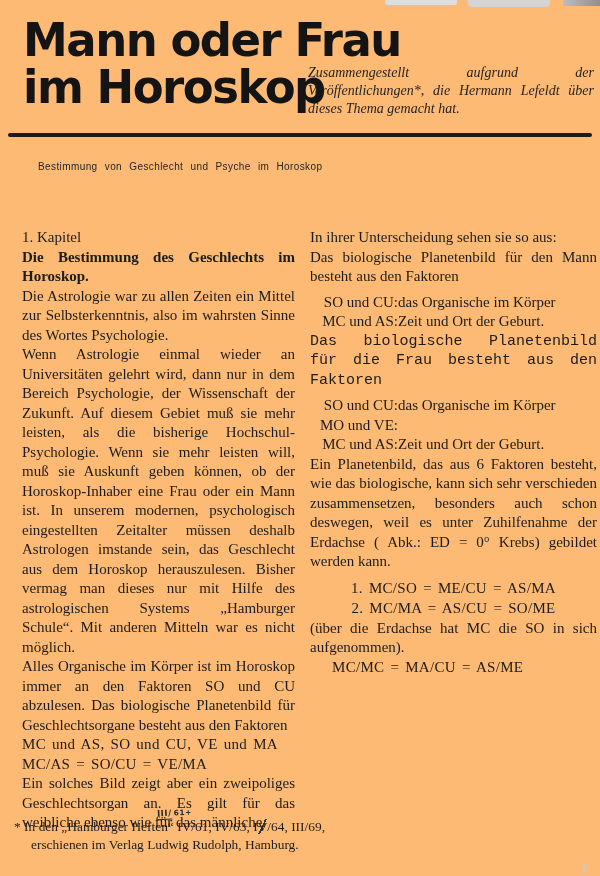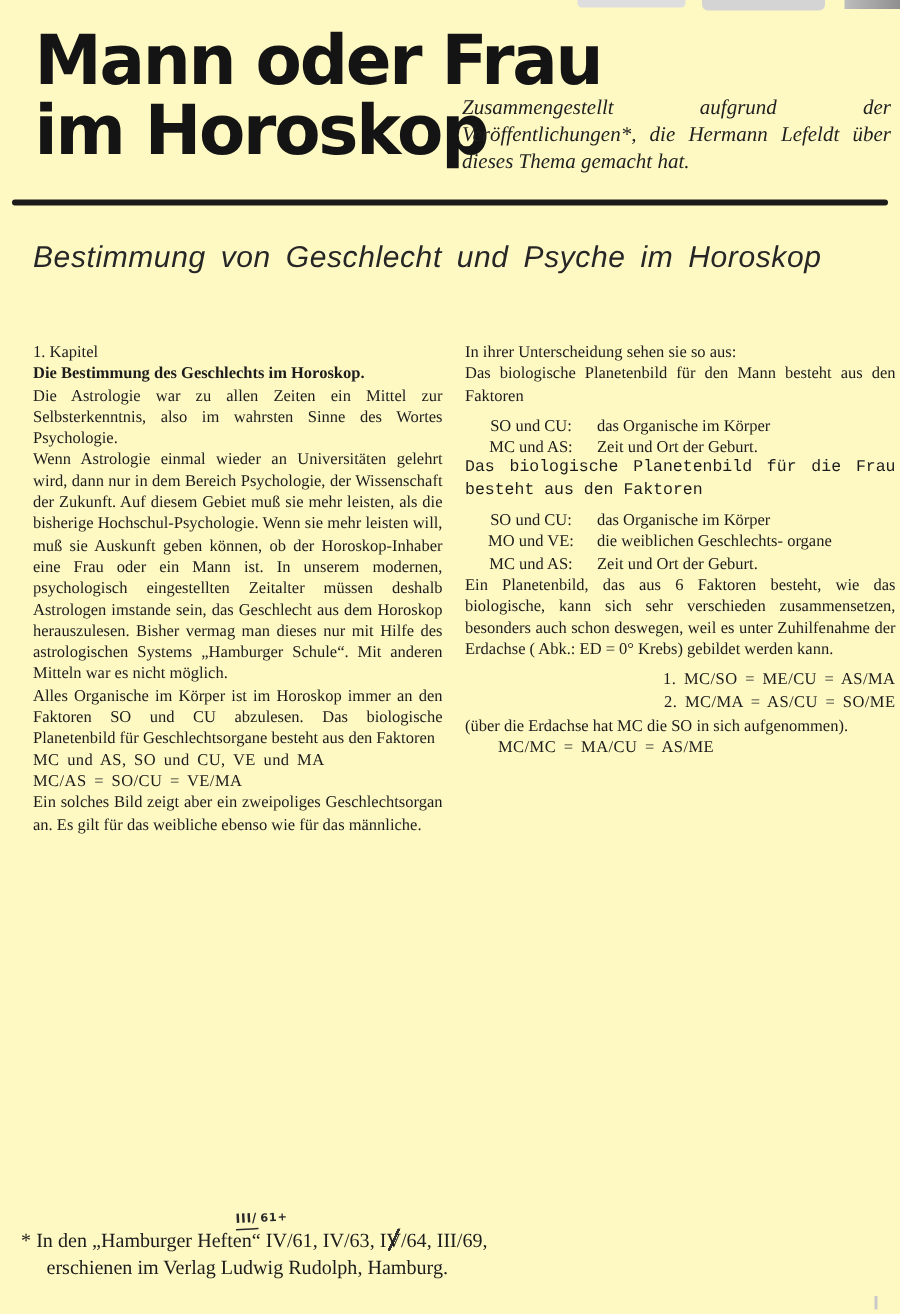--- a/index.html
+++ b/index.html
@@ -1,20 +1,20 @@
 <!DOCTYPE html>
 <html lang="de"><head>
 <meta charset="utf-8">
 <style>
   html,body{margin:0;padding:0;background:#888;}
   .page{
     position:relative;
     width:600px;height:876px;
     margin:0 auto;
-    background:#fef9c3;
+    background:#fdba74;
     overflow:hidden;
     color:#1c1c1c;
     font-family:"Liberation Serif", serif;
   }
   
   .title{
     position:absolute;left:23px;top:18px;
     font-family:"DejaVu Sans", sans-serif;
     font-weight:bold;
     font-size:45px;
@@ -30,55 +30,54 @@
     line-height:1.27;
     text-align:justify;
     color:#1f1f1f;
   }
   .rule{
     position:absolute;left:8px;top:133px;width:584px;height:4px;
     background:#1b1b1b;
     border-radius:2px;
   }
   .section-heading{
-    position:absolute;left:22px;top:161px;
+    position:absolute;left:38px;top:161px;
     font-family:"Liberation Sans", sans-serif;
-    font-size:20px;
+    font-size:10px;
     letter-spacing:0.4px;
     word-spacing:4px;
     color:#262626;
-    font-style:italic;
   }
   
   .col{
     position:absolute;top:228px;
-    font-size:11px;
+    font-size:15px;
     line-height:1.3;
     text-align:justify;
     color:#1c1c1c;
   }
   .col-left{left:22px;width:273px;}
   .col-right{left:310px;width:287px;}
   .col p{margin:0;}
   .mt6{margin-top:6px;}  .mt8{margin-top:8px;}
   .mt10{margin-top:10px;} .mt14{margin-top:14px;}
   .mt22{margin-top:22px;} .mt30{margin-top:30px;font-family:Liberation Mono, monospace;}
   .bold{font-weight:bold;}
   .formula{
     text-align:left;
     letter-spacing:0.3px;
     word-spacing:2px;
     white-space:nowrap;
   }
   .indent20{padding-left:22px;}
   
-  .defrow{display:flex;align-items:flex-start;text-align:center;}
+  .defrow{display:flex;align-items:flex-start;text-align:right;}
   .deflabel{flex:0 0 88px;}
   .defvalue{flex:0 1 auto;max-width:192px;}
-  .examples div{text-align:right;letter-spacing:0.3px;word-spacing:2px;line-height:1.38;}
+  .examples div{text-align:center;letter-spacing:0.3px;word-spacing:2px;line-height:1.38;}
   
   .footnote{
     position:absolute;left:14px;top:818px;width:294px;
     font-size:13.4px;
     line-height:1.32;
     text-align:justify;
     padding-left:17px;
     text-indent:-17px;
     color:#1c1c1c;
   }
@@ -152,21 +151,20 @@
     </div>
 
     <p class="mt30">Das biologische Planetenbild für die Frau besteht aus den Faktoren</p>
     <div class="mt6">
       <div class="defrow">
         <span class="deflabel">SO und CU:</span>
         <span class="defvalue">das Organische im Körper</span>
       </div>
       <div class="defrow">
         <span class="deflabel">MO und VE:</span>
-        <span class="defvalue">die weiblichen Geschlechts- organe</span>
       </div>
       <div class="defrow">
         <span class="deflabel">MC und AS:</span>
         <span class="defvalue">Zeit und Ort der Geburt.</span>
       </div>
     </div>
 
     <p class="mt22">Ein Planetenbild, das aus 6 Faktoren besteht, wie das biologische, kann sich sehr verschieden zusammensetzen, besonders auch schon deswegen, weil es unter Zuhilfenahme der Erdachse ( Abk.: ED = 0° Krebs) gebildet werden kann.</p>
 
     <div class="examples mt6">

